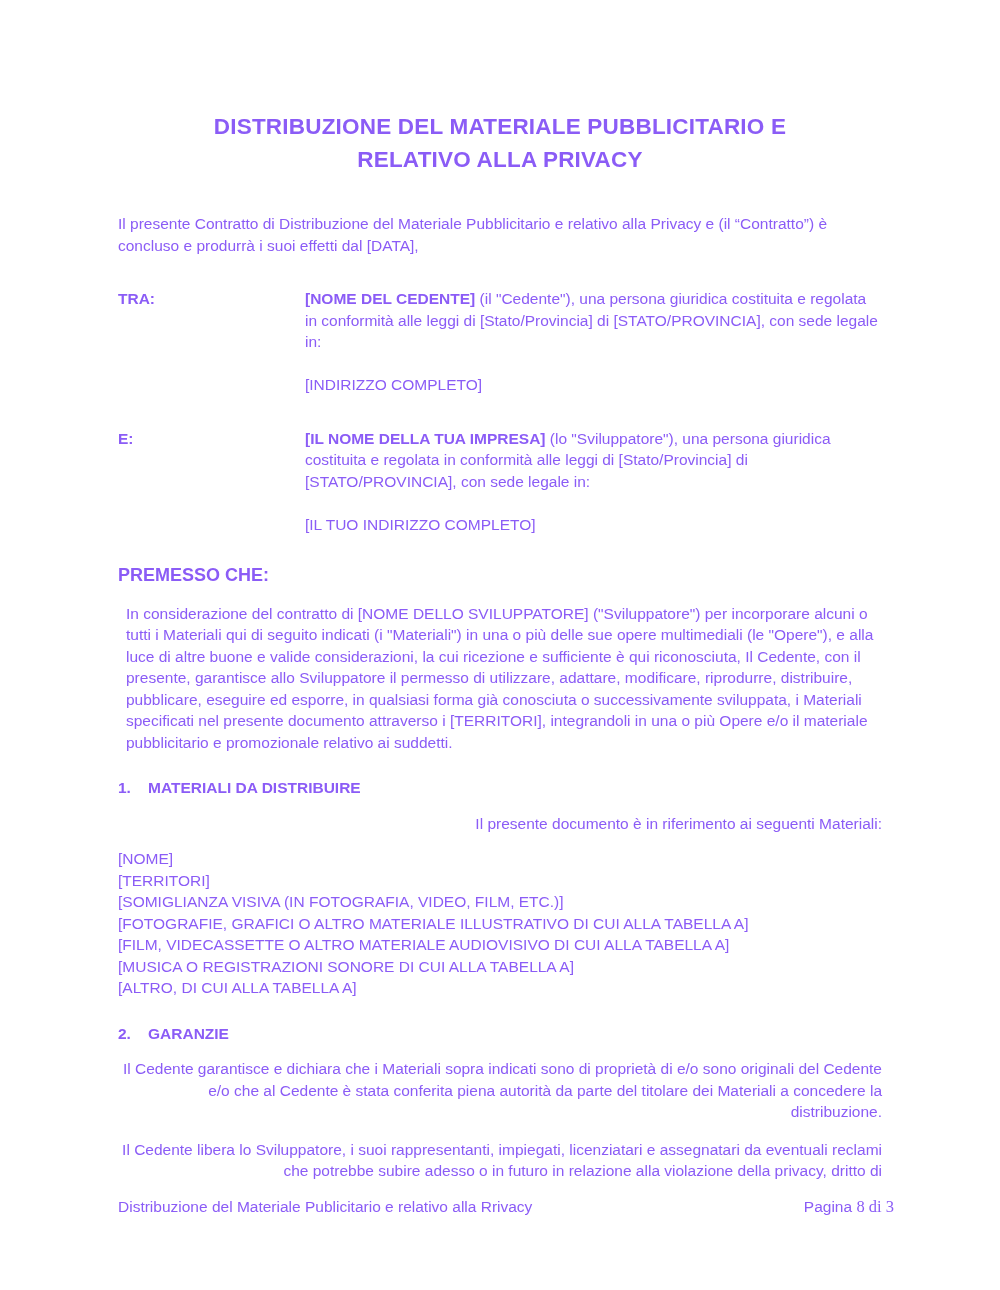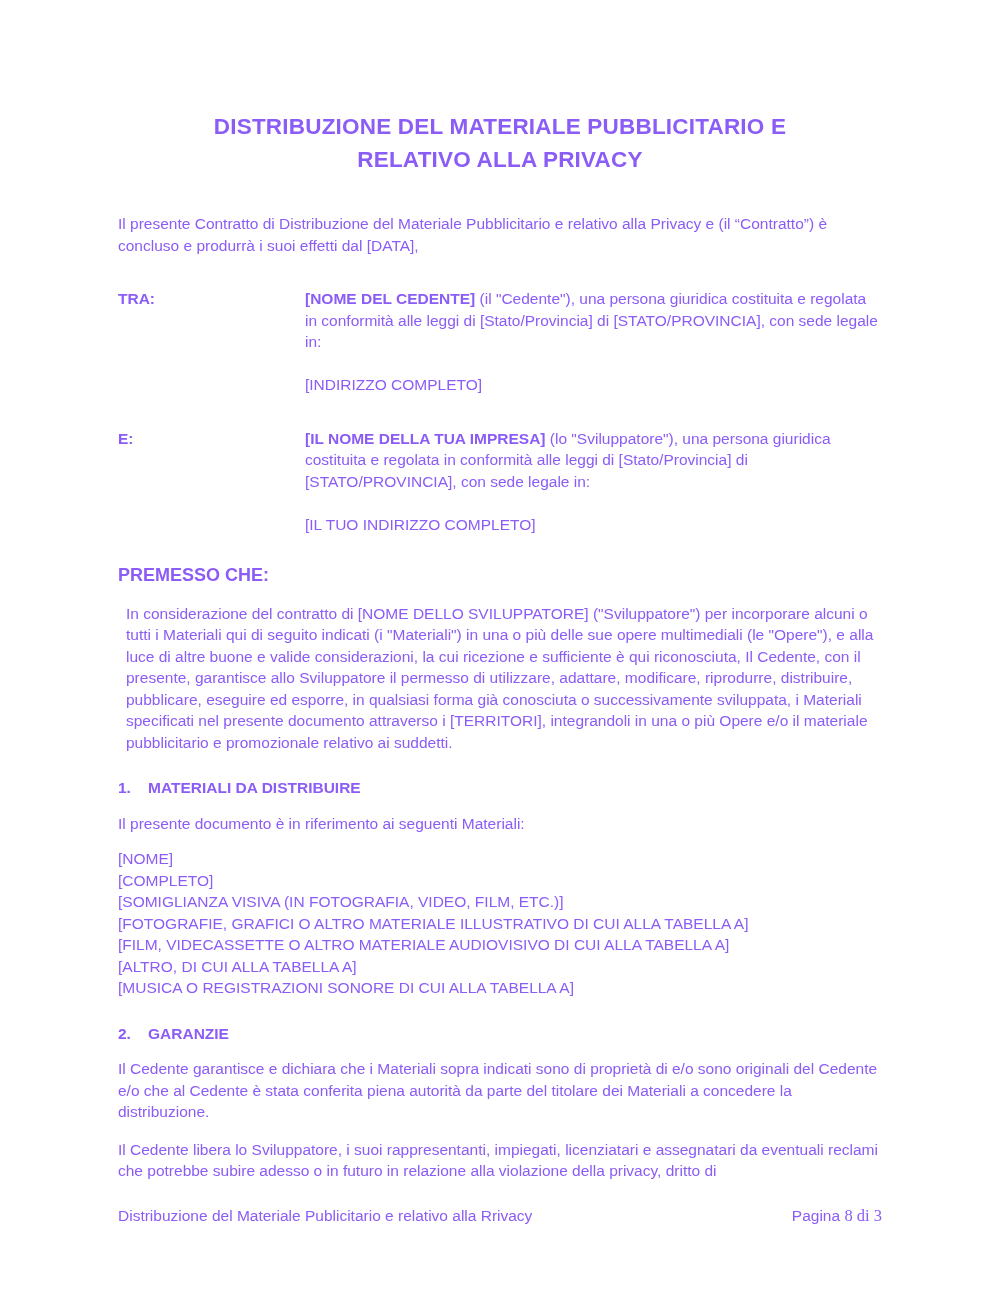--- a/index.html
+++ b/index.html
@@ -67,39 +67,39 @@
     font-size: 15.5px;
     line-height: 21.5px;
     font-weight: bold;
   }
   .section-num {
     display: inline-block;
     width: 30px;
   }
   .section-para {
     margin: 14px 0 0 0;
+    text-align: right;
   }
   .section-para + .section-para {
     margin-top: 16px;
   }
   .materials-list {
     margin: 14px 0 0 0;
   }
   .materials-item {
     margin: 0;
   }
   .footer {
     position: absolute;
     left: 118px;
-    right: 118px;
+    right: 106px;
     top: 1196px;
     display: flex;
     justify-content: space-between;
     align-items: flex-start;
-    margin-top: 9px;
   }
   .footer-right .page-count {
     font-family: "Liberation Serif", serif;
     font-size: 16.5px;
   }
 </style>
 </head>
 <body>
 
 <div class="page">
@@ -130,26 +130,26 @@
 
     <h2 class="subheading">PREMESSO CHE:</h2>
     <p class="premesso-body">In considerazione del contratto di [NOME DELLO SVILUPPATORE] ("Sviluppatore") per incorporare alcuni o tutti i Materiali qui di seguito indicati (i "Materiali") in una o più delle sue opere multimediali (le "Opere"), e alla luce di altre buone e valide considerazioni, la cui ricezione e sufficiente è qui riconosciuta, Il Cedente, con il presente, garantisce allo Sviluppatore il permesso di utilizzare, adattare, modificare, riprodurre, distribuire, pubblicare, eseguire ed esporre, in qualsiasi forma già conosciuta o successivamente sviluppata, i Materiali specificati nel presente documento attraverso i [TERRITORI], integrandoli in una o più Opere e/o il materiale pubblicitario e promozionale relativo ai suddetti.</p>
 
     <h2 class="section-heading">
       <span class="section-num">1.</span><span>MATERIALI DA DISTRIBUIRE</span>
     </h2>
     <p class="section-para">Il presente documento è in riferimento ai seguenti Materiali:</p>
     <div class="materials-list">
       <p class="materials-item">[NOME]</p>
-      <p class="materials-item">[COMPLETO]</p>
+      <p class="materials-item">[TERRITORI]</p>
       <p class="materials-item">[SOMIGLIANZA VISIVA (IN FOTOGRAFIA, VIDEO, FILM, ETC.)]</p>
       <p class="materials-item">[FOTOGRAFIE, GRAFICI O ALTRO MATERIALE ILLUSTRATIVO DI CUI ALLA TABELLA A]</p>
       <p class="materials-item">[FILM, VIDECASSETTE O ALTRO MATERIALE AUDIOVISIVO DI CUI ALLA TABELLA A]</p>
+      <p class="materials-item">[MUSICA O REGISTRAZIONI SONORE DI CUI ALLA TABELLA A]</p>
       <p class="materials-item">[ALTRO, DI CUI ALLA TABELLA A]</p>
-      <p class="materials-item">[MUSICA O REGISTRAZIONI SONORE DI CUI ALLA TABELLA A]</p>
     </div>
 
     <h2 class="section-heading">
       <span class="section-num">2.</span><span>GARANZIE</span>
     </h2>
     <p class="section-para">Il Cedente garantisce e dichiara che i Materiali sopra indicati sono di proprietà di e/o sono originali del Cedente e/o che al Cedente è stata conferita piena autorità da parte del titolare dei Materiali a concedere la distribuzione.</p>
     <p class="section-para">Il Cedente libera lo Sviluppatore, i suoi rappresentanti, impiegati, licenziatari e assegnatari da eventuali reclami che potrebbe subire adesso o in futuro in relazione alla violazione della privacy, dritto di</p>
 
   </div>
 

